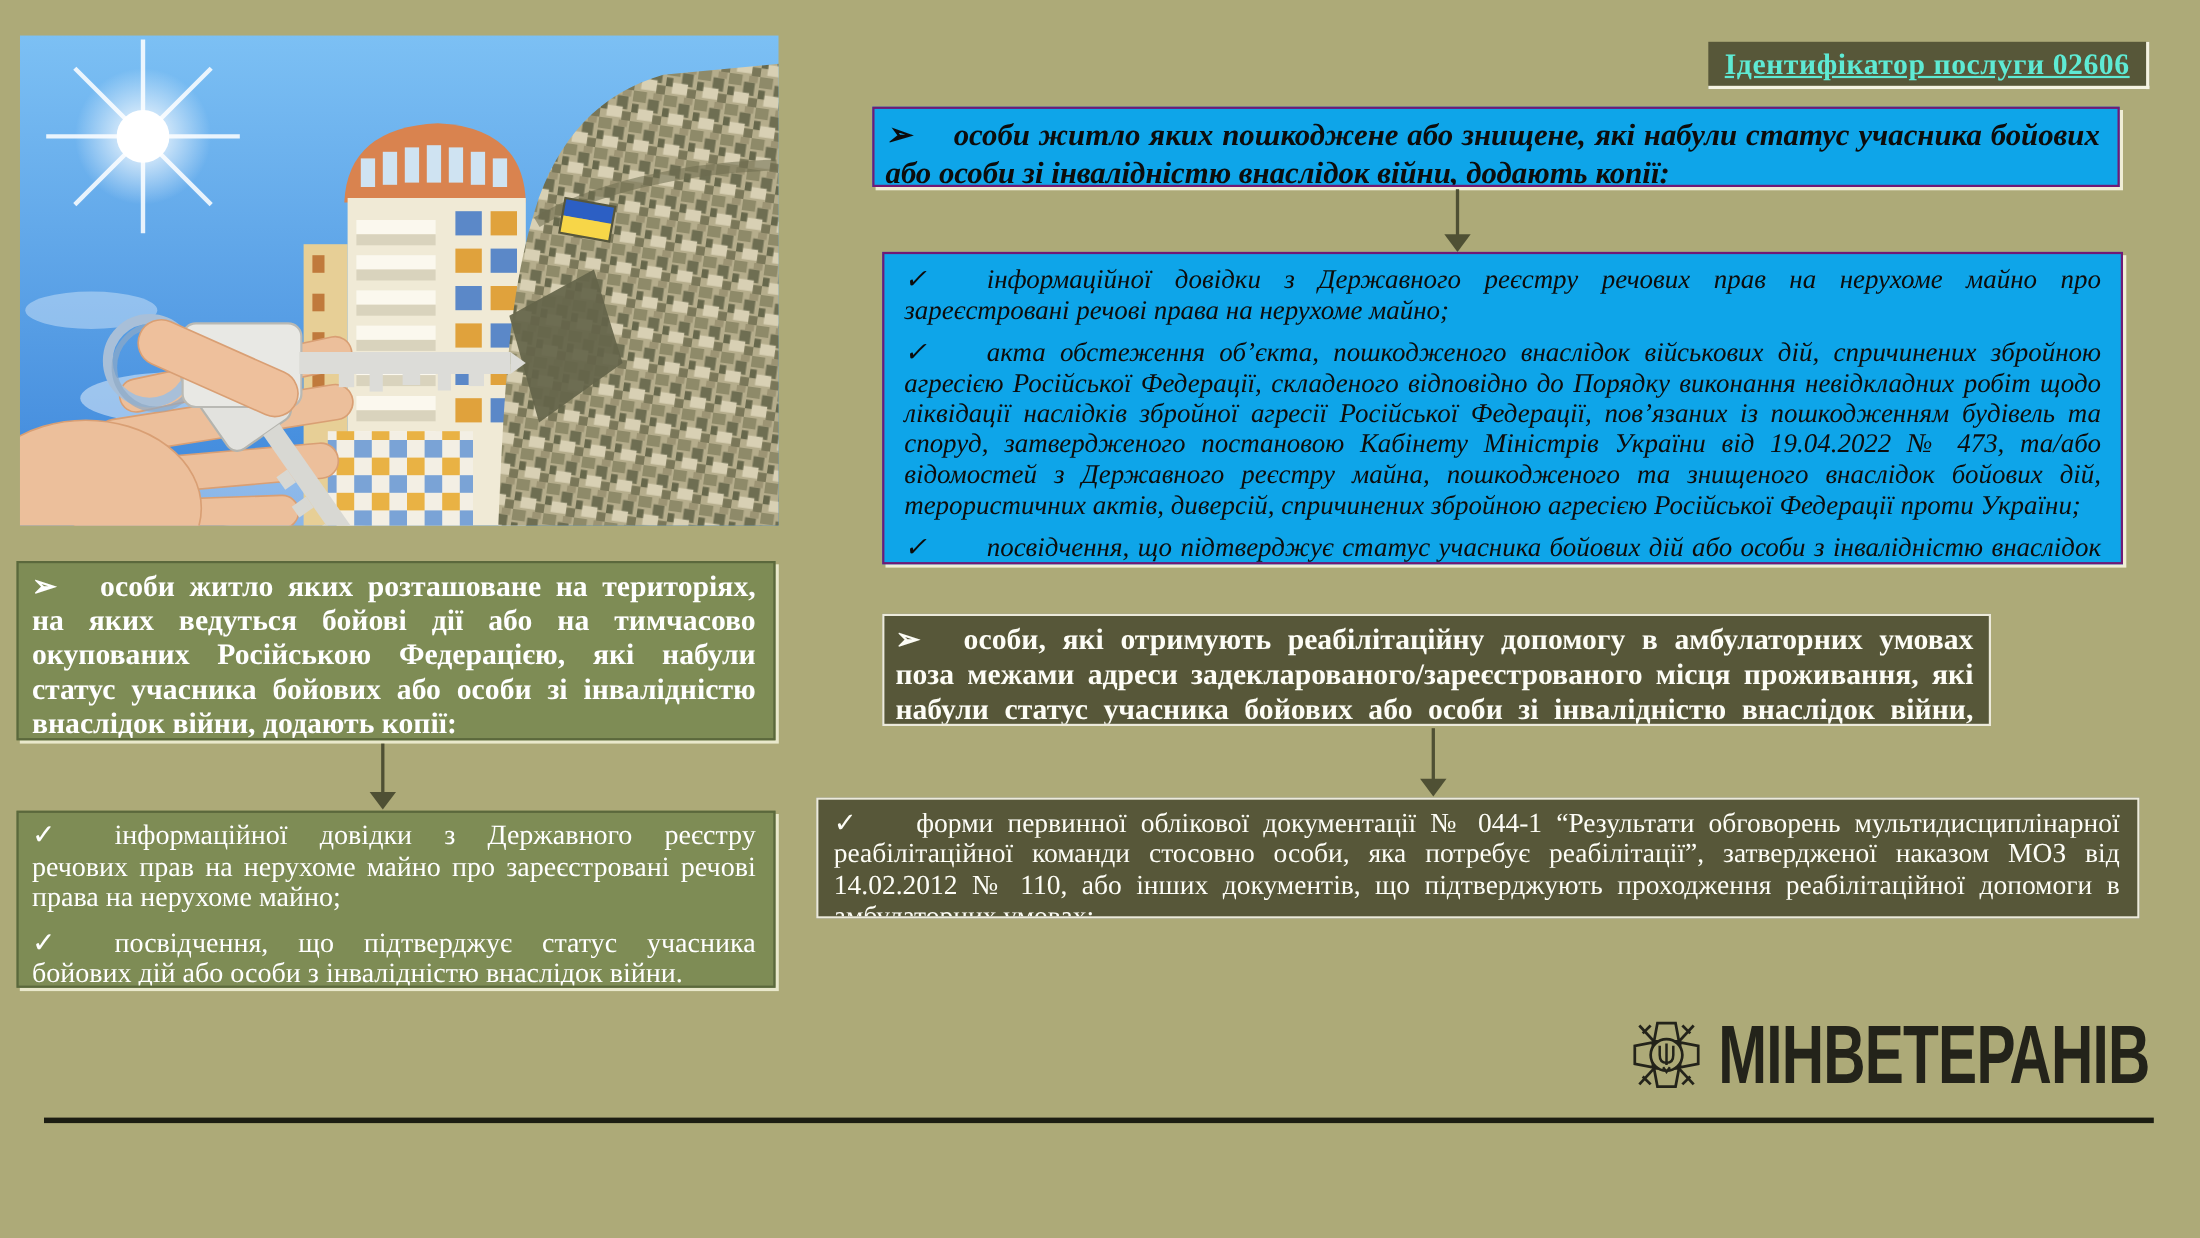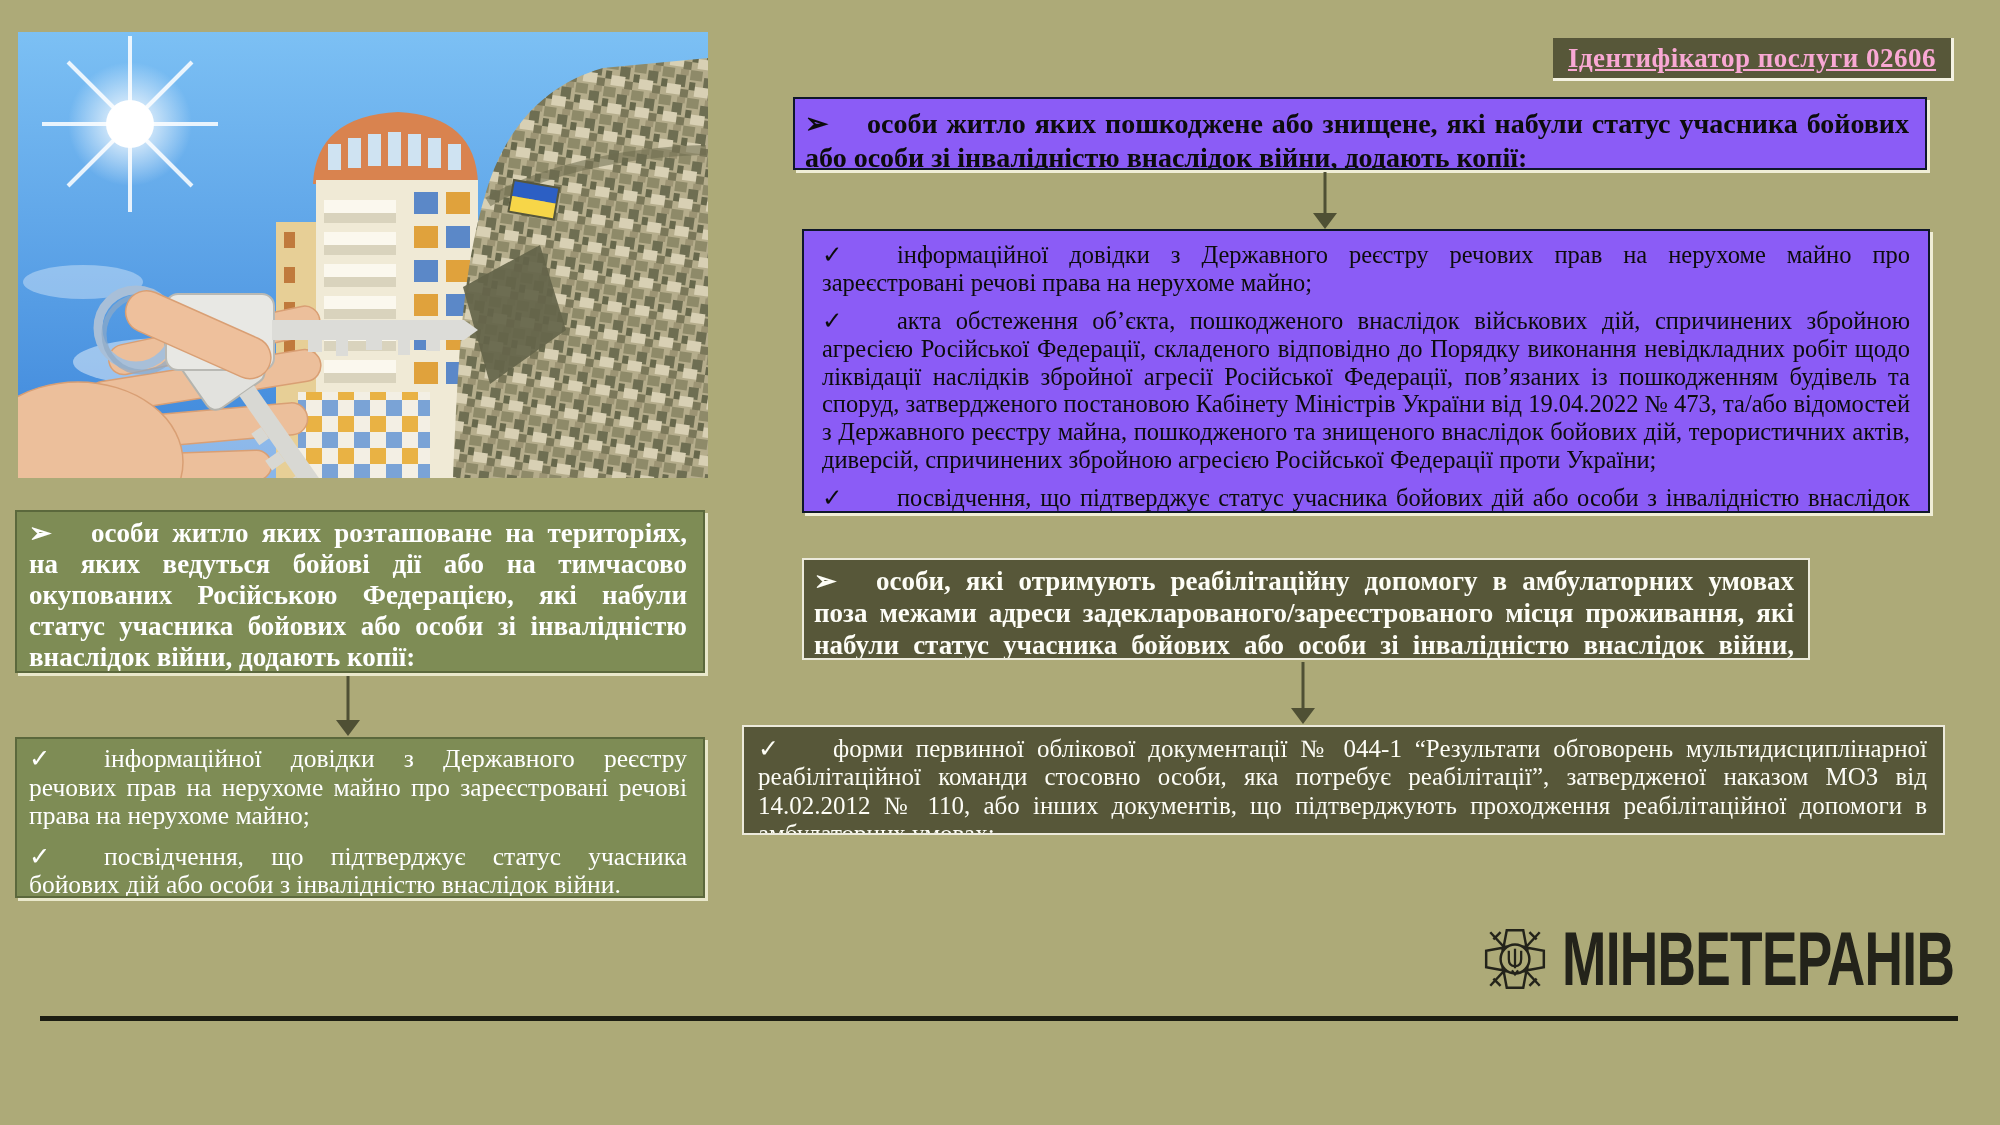--- a/index.html
+++ b/index.html
@@ -16,35 +16,36 @@
   .photo svg{display:block;}
 
   
   .id-box{
     position:absolute;left:1553px;top:38px;width:398px;height:40px;
     background:#575739;
     border-right:3px solid #f4f2e2;border-bottom:3px solid #f4f2e2;
     display:flex;align-items:center;justify-content:center;
   }
   .id-link{
-    color:#f9a8d4;font-weight:bold;font-size:27px;
+    color:#5eead4;font-weight:bold;font-size:27px;
     text-decoration:underline;cursor:pointer;letter-spacing:.5px;
     white-space:nowrap;
   }
 
   
   .box{position:absolute;box-sizing:border-box;overflow:hidden;}
   .box p{margin:0;text-align:justify;}
   .bullet{display:inline-block;width:62px;}
   .check{display:inline-block;width:75px;}
 
   .light{
-    background:#8b5cf6;border:2px solid #0f172a;
+    background:#0ea5e9;border:2px solid #701a75;
     box-shadow:3px 3px 0 rgba(252,250,230,.85);
     color:#0c0c0c;
+    font-style:italic;
   }
   .green{
     background:#7e8c55;border:2px solid #5b683c;
     box-shadow:3px 3px 0 rgba(240,238,212,.9);
     color:#ffffff;
   }
   .dark{
     background:#575739;border:2px solid #eceadb;
     color:#fdfdf6;
   }

